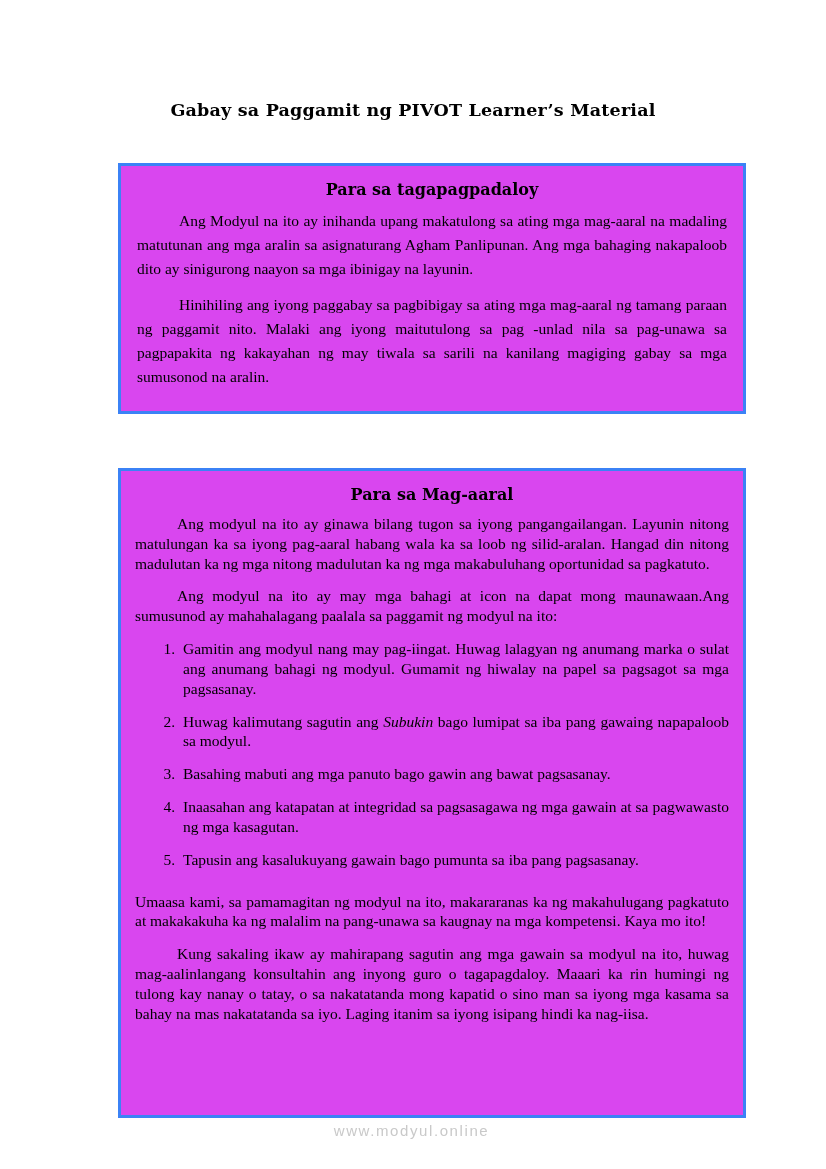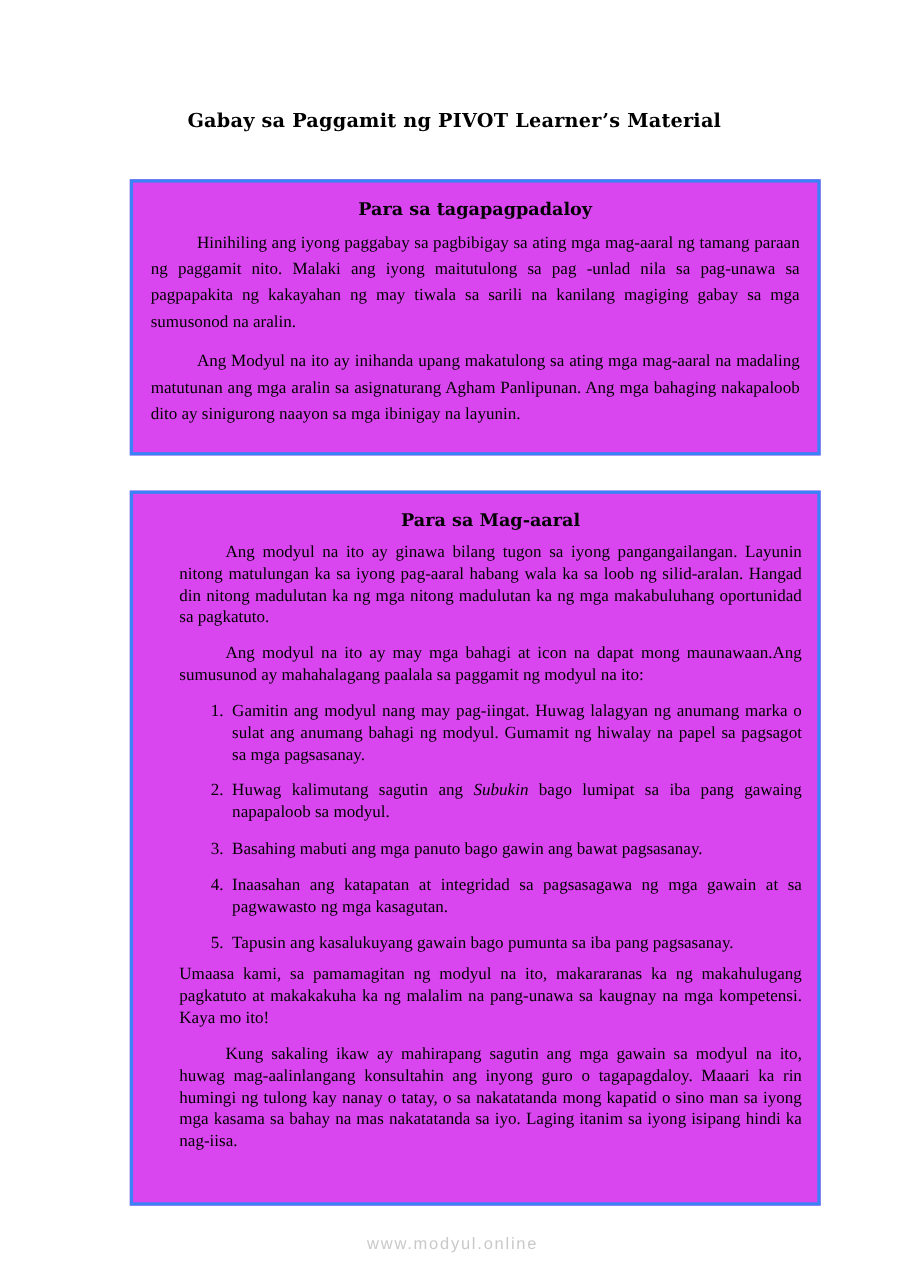--- a/index.html
+++ b/index.html
@@ -38,25 +38,24 @@
     box-sizing: border-box;
     background: #d946ef;
   }
   .box-1 {
     top: 163px;
     left: 118px;
     width: 628px;
     height: 251px;
   }
   .box-2 {
-    top: 446px;
+    top: 468px;
     left: 118px;
     width: 628px;
     height: 650px;
-    padding-left: 28px;
   }
   .box-heading {
     text-align: center;
     font-family: "DejaVu Serif", serif;
     font-weight: bold;
     font-size: 16px;
     margin-top: 14px;
     margin-bottom: 10px;
   }
   .box-1 .box-inner {
@@ -84,21 +83,21 @@
     padding-left: 44px;
     font-size: 15.5px;
     line-height: 1.28;
   }
   ol.steps li {
     margin-bottom: 13px;
     text-align: justify;
     padding-left: 4px;
   }
   ol.steps li:last-child {
-    margin-bottom: 9px;
+    margin-bottom: 22px;
   }
   em.italic {
     font-style: italic;
   }
   .footer-note {
     position: absolute;
     top: 1074px;
     left: 0;
     width: 746px;
     text-align: right;
@@ -123,22 +122,22 @@
 </head>
 <body>
 
 <div class="page">
 
   <div class="page-title">Gabay sa Paggamit ng PIVOT Learner’s Material</div>
 
   <div class="box box-1">
     <div class="box-inner">
       <div class="box-heading">Para sa tagapagpadaloy</div>
+      <p class="para">Ang Modyul na ito ay inihanda upang makatulong sa ating mga mag-aaral na madaling matutunan ang mga aralin sa asignaturang Agham Panlipunan. Ang mga bahaging  nakapaloob dito ay sinigurong naayon sa mga ibinigay na layunin.</p>
       <p class="para">Hinihiling ang iyong paggabay sa pagbibigay sa ating mga mag-aaral ng tamang paraan ng paggamit nito. Malaki ang iyong maitutulong sa pag -unlad nila sa pag-unawa sa pagpapakita ng kakayahan ng may tiwala sa sarili na kanilang magiging gabay sa mga sumusonod na aralin.</p>
-      <p class="para">Ang Modyul na ito ay inihanda upang makatulong sa ating mga mag-aaral na madaling matutunan ang mga aralin sa asignaturang Agham Panlipunan. Ang mga bahaging  nakapaloob dito ay sinigurong naayon sa mga ibinigay na layunin.</p>
     </div>
   </div>
 
   <div class="box box-2">
     <div class="box-inner">
       <div class="box-heading">Para sa Mag-aaral</div>
       <p class="para">Ang modyul na ito ay ginawa bilang tugon sa iyong pangangailangan. Layunin nitong matulungan ka sa iyong pag-aaral habang wala ka sa loob ng silid-aralan. Hangad din nitong madulutan ka ng mga nitong madulutan ka ng mga makabuluhang oportunidad sa pagkatuto.</p>
       <p class="para">Ang modyul na ito ay may mga bahagi at icon na dapat mong maunawaan.Ang sumusunod ay mahahalagang paalala sa paggamit ng modyul na ito:</p>
 
       <ol class="steps">

